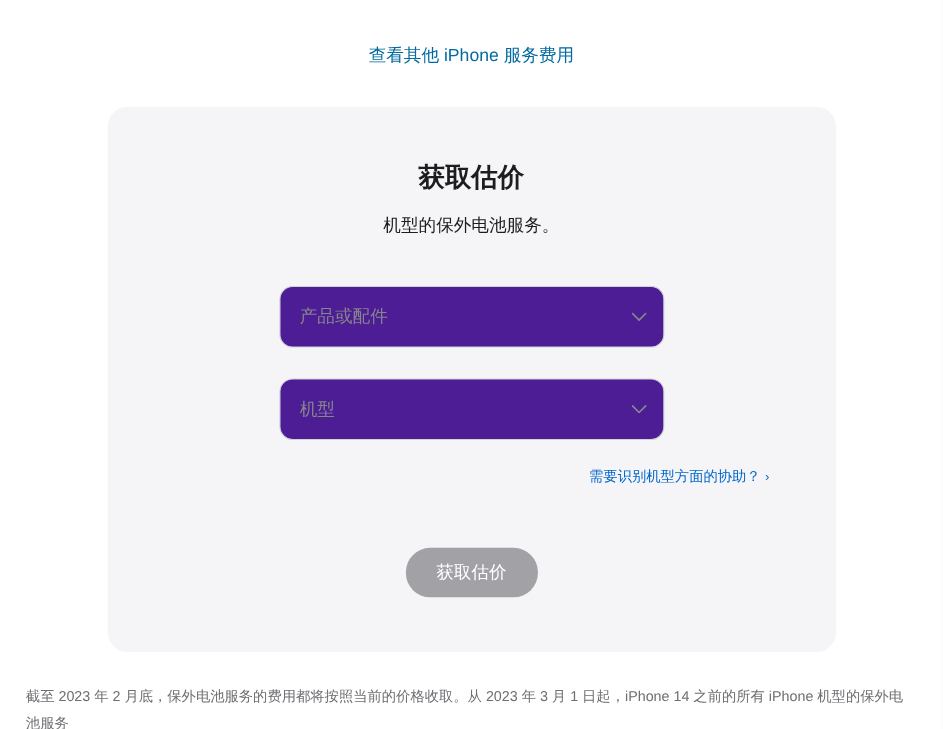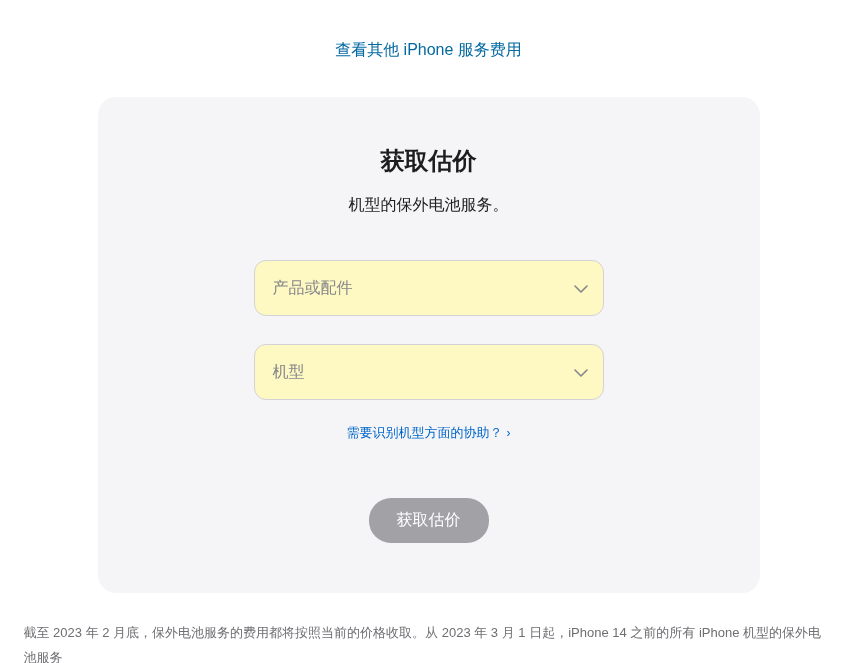--- a/index.html
+++ b/index.html
@@ -43,40 +43,41 @@
     .select-wrap {
       position: relative;
       width: 350px;
       margin: 0 auto 28px;
     }
     .faux-select {
       width: 100%;
       height: 56px;
       border: 1px solid #d2d2d7;
       border-radius: 12px;
-      background: #fef9c3;
+      background: #4c1d95;
       text-align: center;
       padding: 0 36px 0 18px;
       font-size: 16px;
       color: #86868b;
       cursor: pointer;
       display: flex;
       align-items: center;
     }
     .chev {
       position: absolute;
       right: 16px;
       top: 50%;
       transform: translateY(-50%);
       pointer-events: none;
       color: #86868b;
     }
     .help-link {
       margin-top: -4px;
       font-size: 13px;
+      text-align: right;
     }
     .help-link a {
       color: #0066cc;
       text-decoration: none;
       cursor: pointer;
     }
     .help-link .arrow { margin-left: 4px; font-size: 12px; }
     .submit {
       margin-top: 56px;
       background: #a1a1a6;

